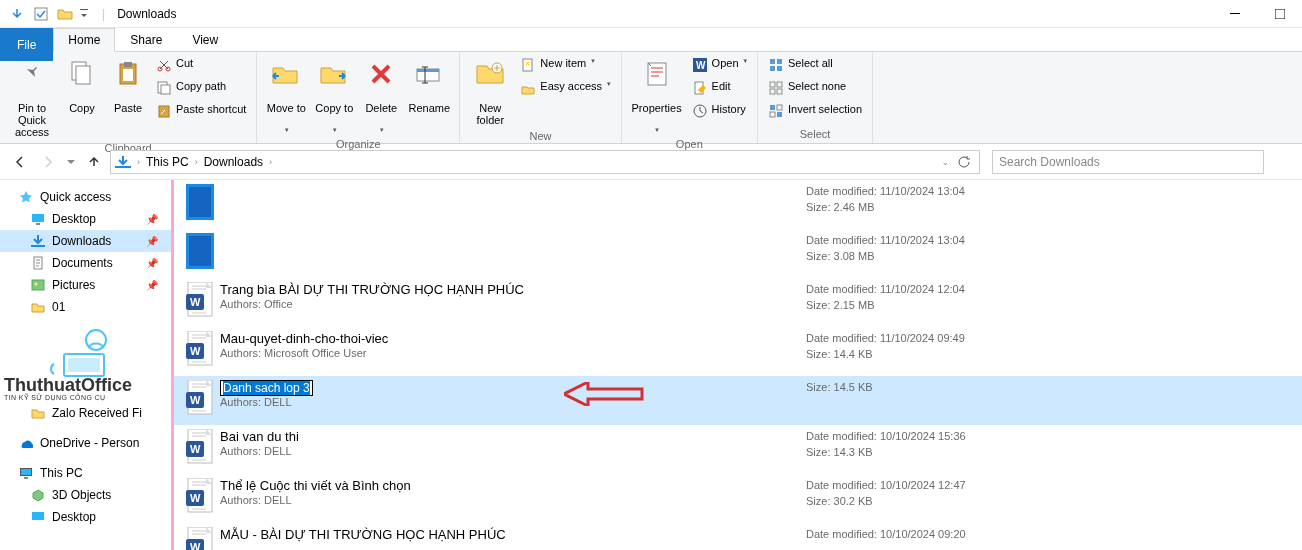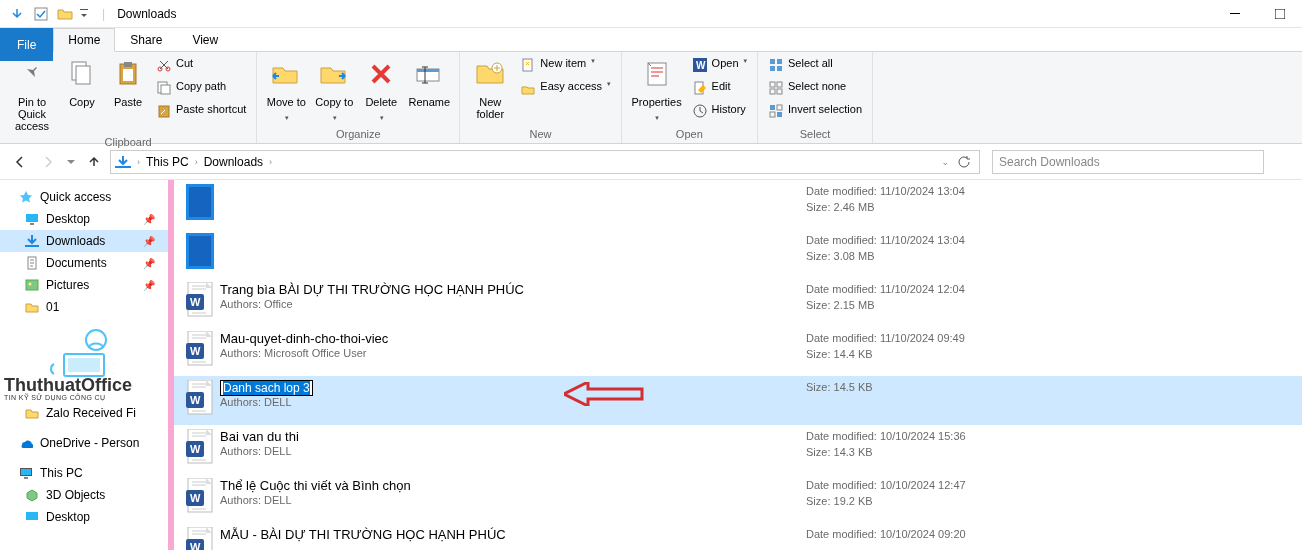--- a/index.html
+++ b/index.html
@@ -17,45 +17,45 @@
 .tabs { height: 24px; display: flex; align-items: stretch; border-bottom: 1px solid #d4d4d4; background: #fff; }
 .tab { padding: 0 14px; display: flex; align-items: center; font-size: 12px; cursor: pointer; border: 1px solid transparent; border-bottom: none; }
 .tab.file { background: #1979ca; color: #fff; padding: 16px 16px; }
 .tab.active { background: #f5f6f7; border-color: #d4d4d4; border-bottom: 1px solid #f5f6f7; margin-bottom: -1px; }
 
 
 .ribbon { height: 92px; background: #f5f6f7; border-bottom: 1px solid #d4d4d4; display: flex; }
 .group { border-right: 1px solid #e1e1e1; padding: 2px 6px; display: flex; flex-direction: column; height: 100%; }
 .group-body { flex: 1; display: flex; align-items: flex-start; gap: 2px; padding-top: 2px; }
 .group-label { text-align: center; font-size: 11px; color: #666; padding: 2px 0 1px; }
-.big-btn { width: 52px; display: flex; flex-direction: column; align-items: center; justify-content: flex-start; padding: 2px; gap: 6px; font-size: 11px; text-align: center; }
+.big-btn { width: 52px; display: flex; flex-direction: column; align-items: center; justify-content: flex-start; padding: 2px; gap: 12px; font-size: 11px; text-align: center; }
 .big-btn .ico { width: 32px; height: 32px; display: flex; align-items: center; justify-content: center; }
 .small-col { display: flex; flex-direction: column; gap: 1px; }
 .small-btn { display: flex; align-items: flex-start; gap: 4px; padding: 1px 4px; font-size: 11px; height: 22px; white-space: nowrap; }
 .small-btn .ico { width: 16px; height: 16px; display: inline-flex; align-items: center; justify-content: center; }
 .dd-caret { font-size: 7px; color: #555; margin-left: 1px; }
 
 
 .addr-row { height: 36px; display: flex; align-items: center; padding: 4px 8px; gap: 4px; border-bottom: 1px solid #e5e5e5; }
 .nav-btn { width: 24px; height: 24px; display: flex; align-items: center; justify-content: center; color: #888; }
 .addr-bar { flex: 1; height: 24px; border: 1px solid #ccc; display: flex; align-items: center; padding: 0 4px; background: #fff; max-width: 870px; }
 .crumb { font-size: 12px; padding: 0 4px; display: flex; align-items: center; }
 .crumb-sep { color: #888; font-size: 9px; padding: 0 2px; }
 .search-box { width: 272px; height: 24px; border: 1px solid #ccc; margin-left: 8px; padding: 8px 6px; display: flex; align-items: center; color: #888; background: #fff; }
 
 
 .main { display: flex; height: calc(550px - 28px - 24px - 92px - 36px); position: relative; }
 
 
-.navtree { width: 174px; border-right: 6px solid #f9a8d4; padding: 6px 0; overflow: hidden; position: relative; }
+.navtree { width: 174px; border-right: 3px solid #f9a8d4; padding: 6px 0; overflow: hidden; position: relative; }
 .tree-item { display: flex; align-items: center; gap: 6px; padding: 2px 6px 2px 18px; font-size: 12px; height: 22px; white-space: nowrap; }
 .tree-item.selected { background: #cde8ff; }
 .tree-item .pin { margin-left: auto; color: #888; font-size: 10px; margin-right: 6px; }
 .tree-item .ico { width: 16px; height: 16px; display: inline-flex; align-items: center; justify-content: center; }
-.tree-sub { padding-left: 24px; }
+.tree-sub { padding-left: 30px; }
 .watermark { position: absolute; left: 0; top: 300px; font-size: 18px; font-weight: bold; color: #333; pointer-events: none; text-align: left; padding-left: 4px; line-height: 1; }
 .watermark-small { font-size: 7px; display: block; letter-spacing: 0.4px; font-weight: normal; }
 
 
 .filelist { flex: 1; overflow: hidden; }
 .file-row { display: flex; padding: 4px 8px 4px 10px; border-bottom: 1px solid transparent; position: relative; }
 .file-row.selected { background: #cde8ff; }
 .file-ico { width: 32px; height: 40px; display: flex; align-items: flex-start; justify-content: center; flex-shrink: 0; }
 .file-main { flex: 0 0 590px; padding-left: 4px; }
 .file-name { font-size: 13px; }
@@ -646,21 +646,21 @@
             <text x="4" y="24" fill="#fff" font-size="11" font-weight="bold">W</text>
             <path d="M6 4h14M6 7h14M6 31h14" stroke="#ccc"></path>
           </svg>
         </div>
         <div class="file-main">
           <div class="file-name"><span>Thể lệ Cuộc thi viết và Bình chọn</span></div>
           <div class="file-meta">Authors: DELL</div>
         </div>
         <div class="file-side">
           <div>Date modified: 10/10/2024 12:47</div>
-          <div>Size: 19.2 KB</div>
+          <div>Size: 30.2 KB</div>
         </div>
       </div>
       <div class="file-row">
         <div class="file-ico">
           <svg width="28" height="36">
             <rect x="2" y="0" width="24" height="34" fill="#fff" stroke="#bbb"></rect>
             <path d="M20 0l6 6h-6z" fill="#ddd"></path>
             <rect x="0" y="12" width="18" height="16" rx="2" fill="#2b579a"></rect>
             <text x="4" y="24" fill="#fff" font-size="11" font-weight="bold">W</text>
             <path d="M6 4h14M6 7h14M6 31h14" stroke="#ccc"></path>

